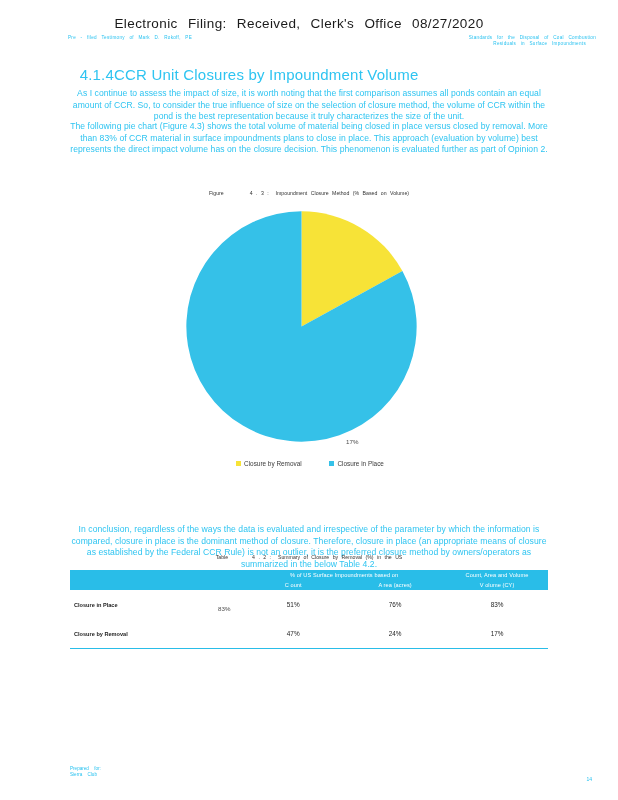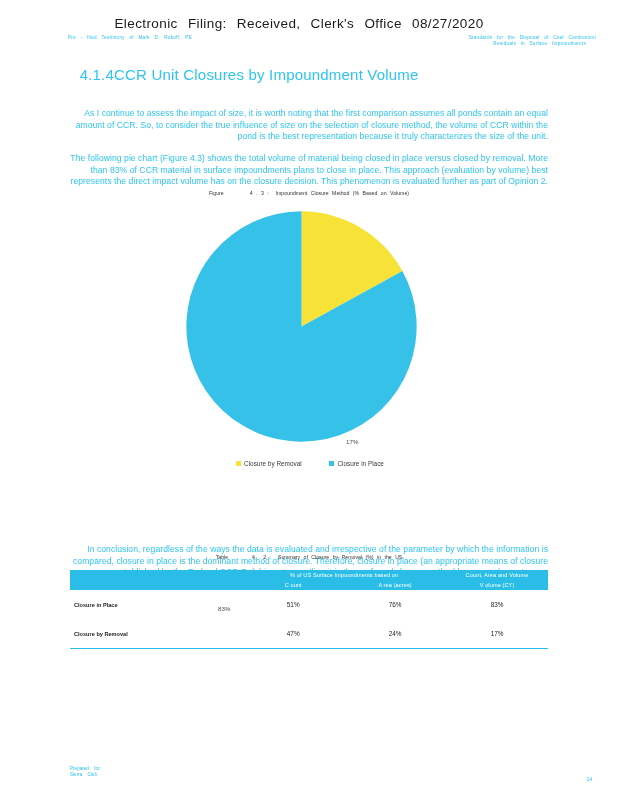--- a/index.html
+++ b/index.html
@@ -72,26 +72,25 @@
   .sec-head .num { display:inline-block; width: 44px; }
 
   
   .para {
     position: absolute;
     left: 70px;
     width: 478px;
     font-size: 8.6px;
     line-height: 11.6px;
     color: #2ec4f1;
-    text-align: right;
+    text-align: center;
     letter-spacing: 0.05px;
-    margin-top: 20px;
   }
   #para1 { top: 88px; }
-  #para2 { top: 133px; }
+  #para2 { top: 121px; }
   #para3 { top: 524px; }
 
   
   .fig-cap {
     position: absolute;
     left: 0; top: 190px;
     width: 618px;
     text-align: center;
     font-size: 5.2px;
     color: #333333;

